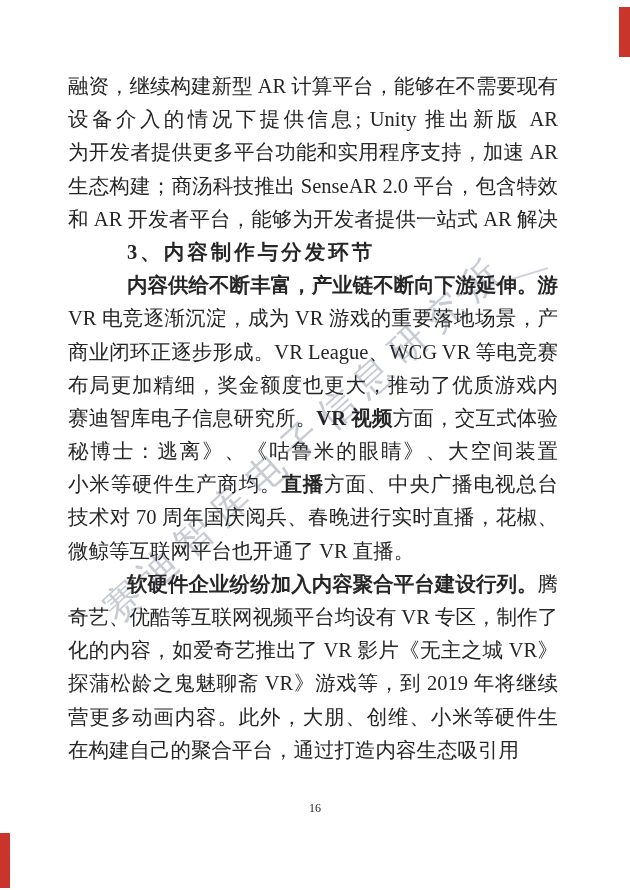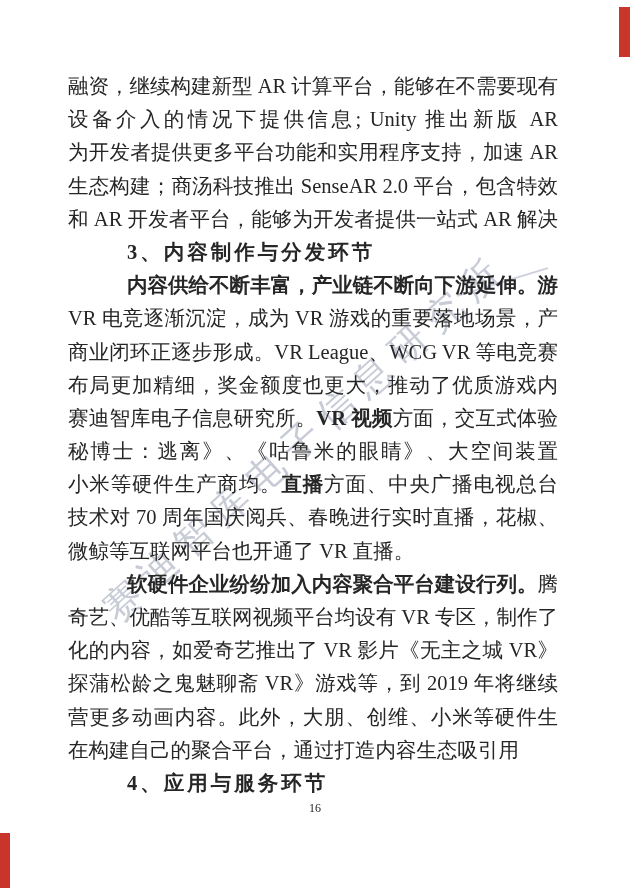--- a/index.html
+++ b/index.html
@@ -124,21 +124,20 @@
       <div class="line fill"><span>秘博士：逃离》、《咕鲁米的眼睛》、大空间装置《浮生一刻》</span></div>
       <div class="line fill"><span>小米等硬件生产商均。</span><span class="seg-b">直播</span><span>方面、中央广播电视总台利用 VR</span></div>
       <div class="line fill"><span>技术对 70 周年国庆阅兵、春晚进行实时直播，花椒、映客、</span></div>
       <div class="line"><span>微鲸等互联网平台也开通了 VR 直播。</span></div>
       <div class="line fill indent"><span class="seg-b">软硬件企业纷纷加入内容聚合平台建设行列。</span><span>腾讯、爱</span></div>
       <div class="line fill"><span>奇艺、优酷等互联网视频平台均设有 VR 专区，制作了定制</span></div>
       <div class="line fill"><span>化的内容，如爱奇艺推出了 VR 影片《无主之城 VR》和《神</span></div>
       <div class="line fill"><span>探蒲松龄之鬼魅聊斋 VR》游戏等，到 2019 年将继续上线运</span></div>
       <div class="line fill"><span>营更多动画内容。此外，大朋、创维、小米等硬件生产商均</span></div>
       <div class="line"><span>在构建自己的聚合平台，通过打造内容生态吸引用户。</span></div>
-      <div class="line indent heading"><span class="seg-b">4、应用与服务环节</span></div>
     </div>
 
   <div class="page-number">16</div>
 
   <div class="corner-mark top-right"></div>
 
   <div class="corner-mark bottom-left"></div>
 
 </div>
 

